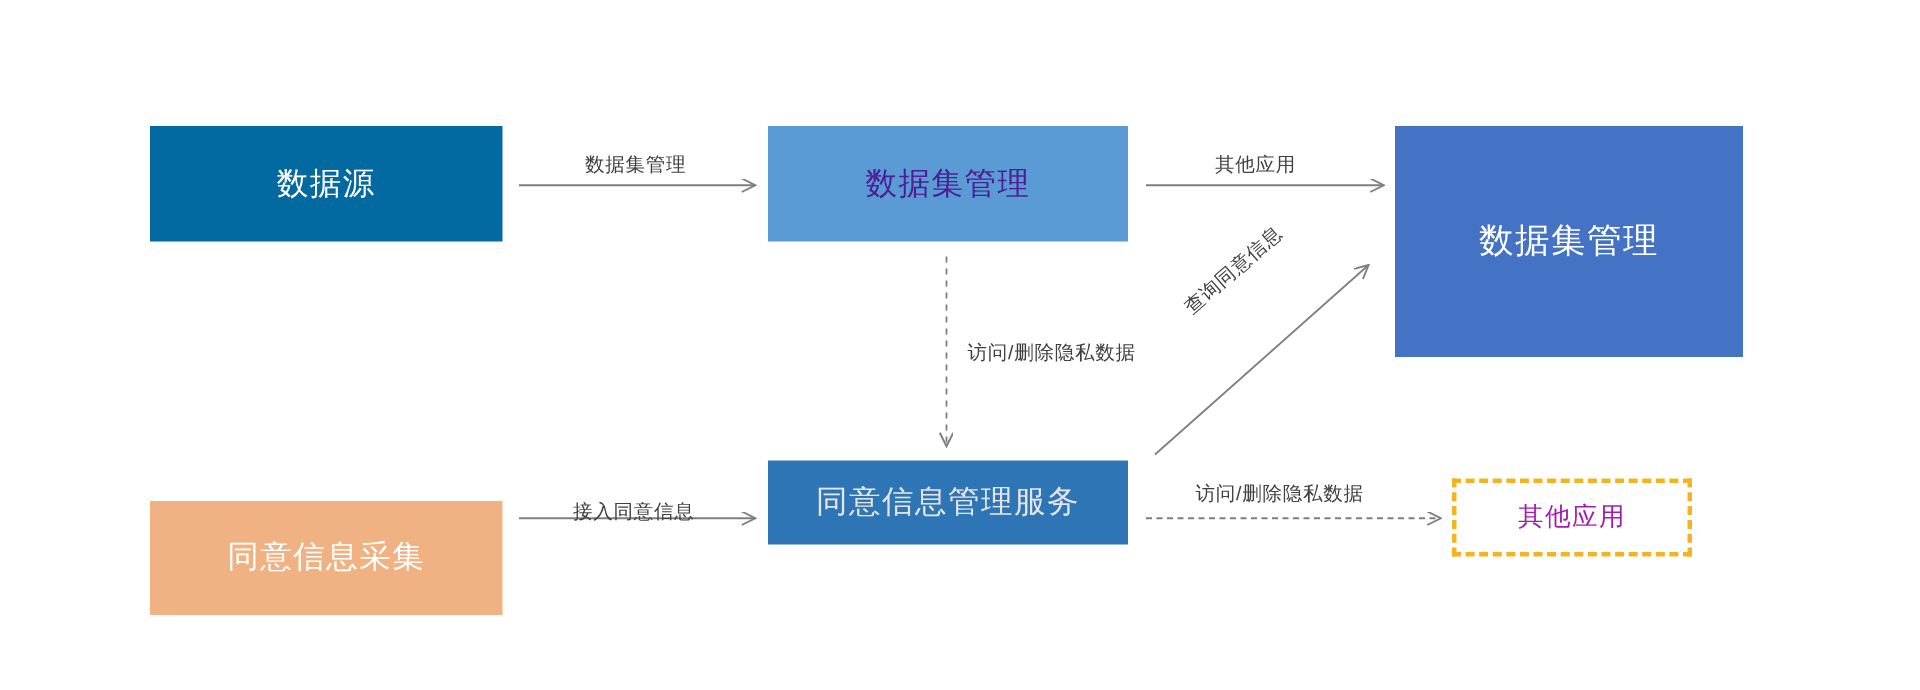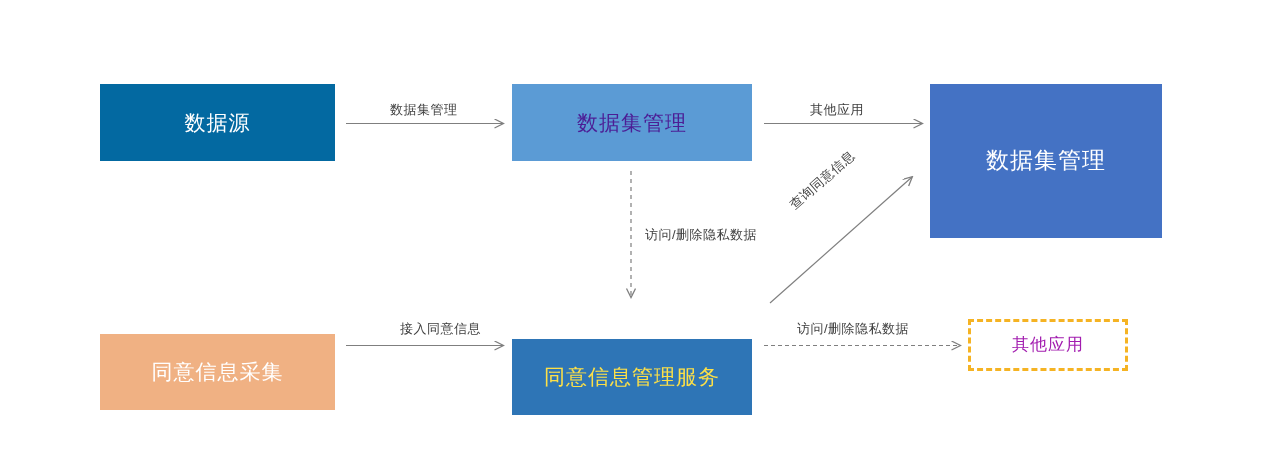--- a/index.html
+++ b/index.html
@@ -55,45 +55,44 @@
     font-size: 23px;
   }
   #node-consent-collect {
     left: 100px; top: 307px; width: 235px; height: 76px;
     background: #f0b183;
     color: #ffffff;
     font-size: 21px;
     margin-top: 27px;
   }
   #node-consent-service {
-    left: 512px; top: 307px; width: 240px; height: 76px;
+    left: 512px; top: 307px; width: 240px; height: 56px;
     background: #2e75b6;
-    color: #fde047;
+    color: #e5e5e5;
     font-size: 21px;
-    margin-top: 32px;
   }
   #node-other-app {
     left: 968px; top: 319px; width: 160px; height: 52px;
     background: #ffffff;
     border: 3px dashed #f5b323;
     color: #a21caf;
     font-size: 17px;
   }
 
   
   .edge-label {
     position: absolute;
     color: #404040;
     font-size: 13px;
     white-space: nowrap;
     letter-spacing: 0.5px;
   }
   #label-ingest-data { left: 390px; top: 101px; }
   #label-query-data  { left: 810px; top: 101px; }
-  #label-ingest-consent { left: 382px; top: 320px; margin-left: 18px; }
+  #label-ingest-consent { left: 382px; top: 332px; }
   #label-access-delete-bottom { left: 797px; top: 320px; }
   #label-access-delete-vertical { left: 645px; top: 226px; }
   #label-query-consent {
     left: 786px; top: 200px;
     transform: rotate(-41deg);
     transform-origin: left top;
   }
 </style>
 </head>
 <body>

